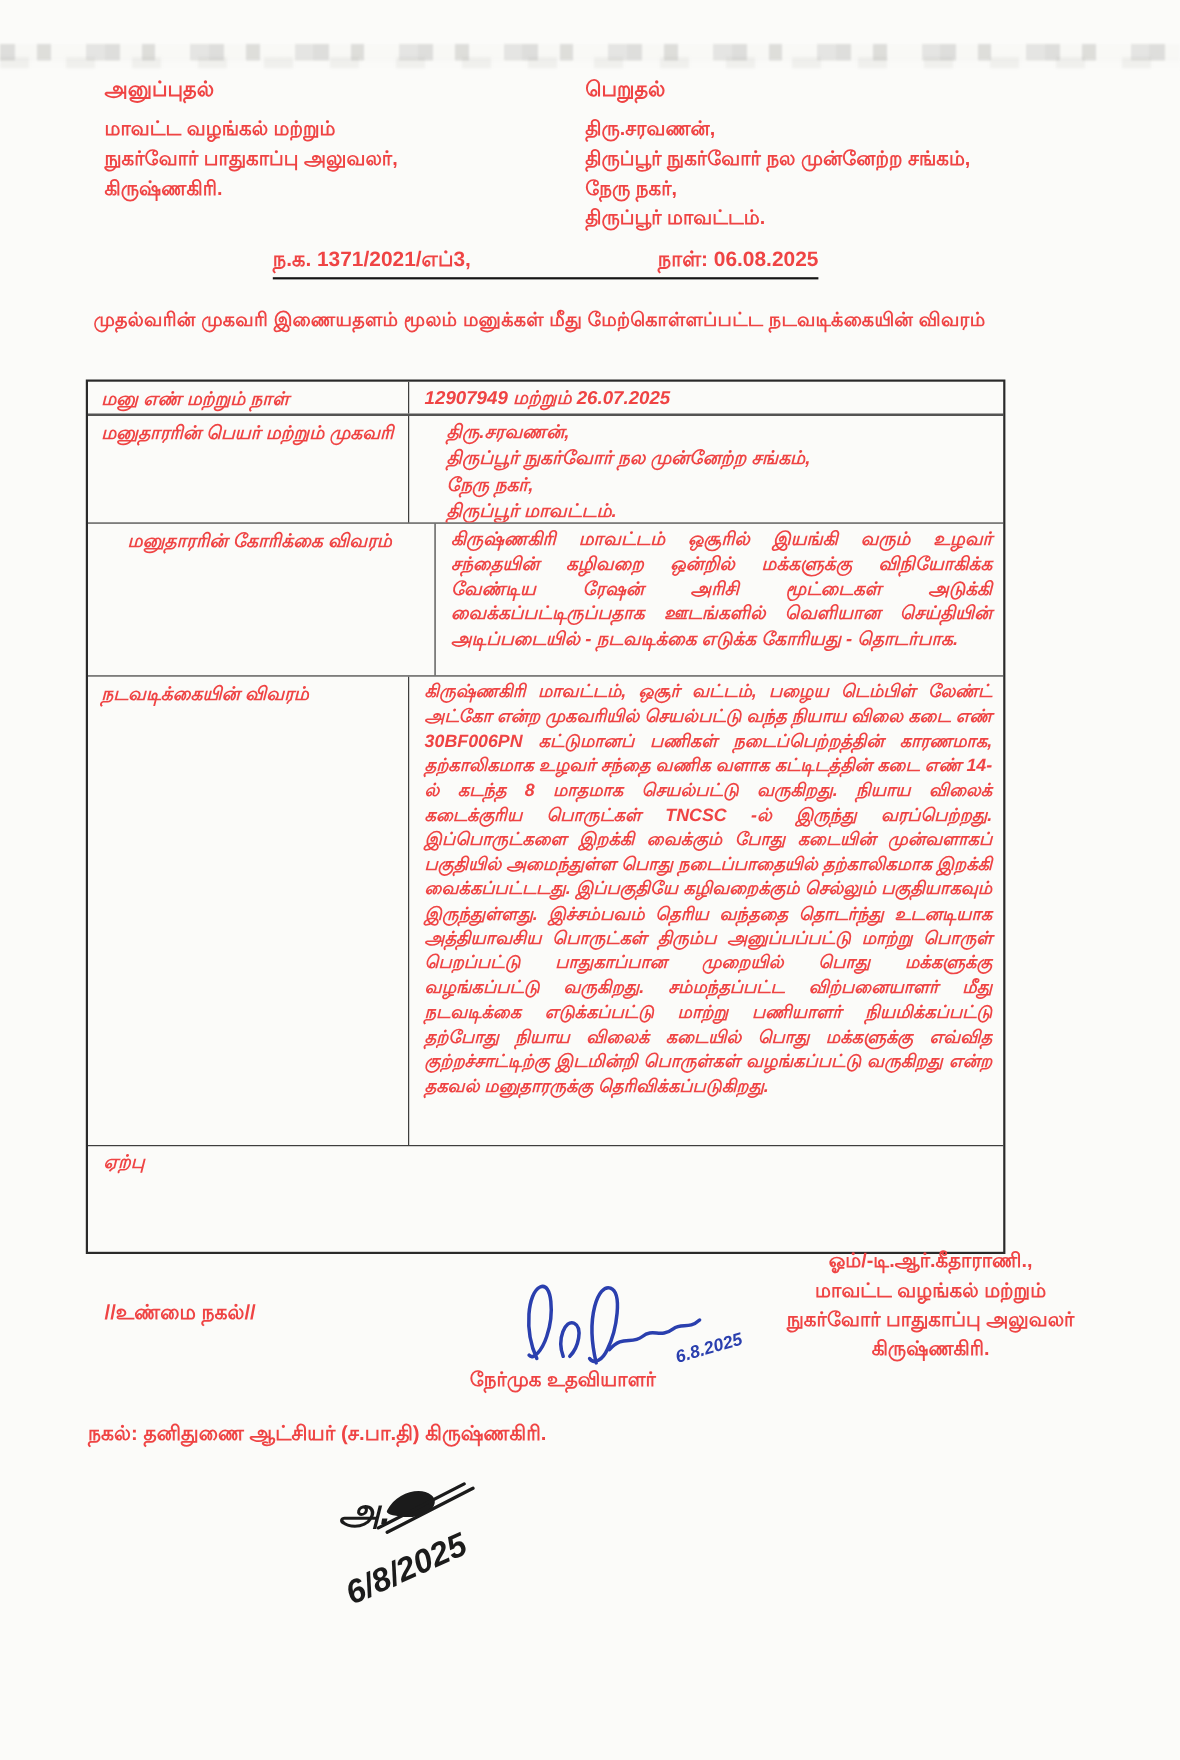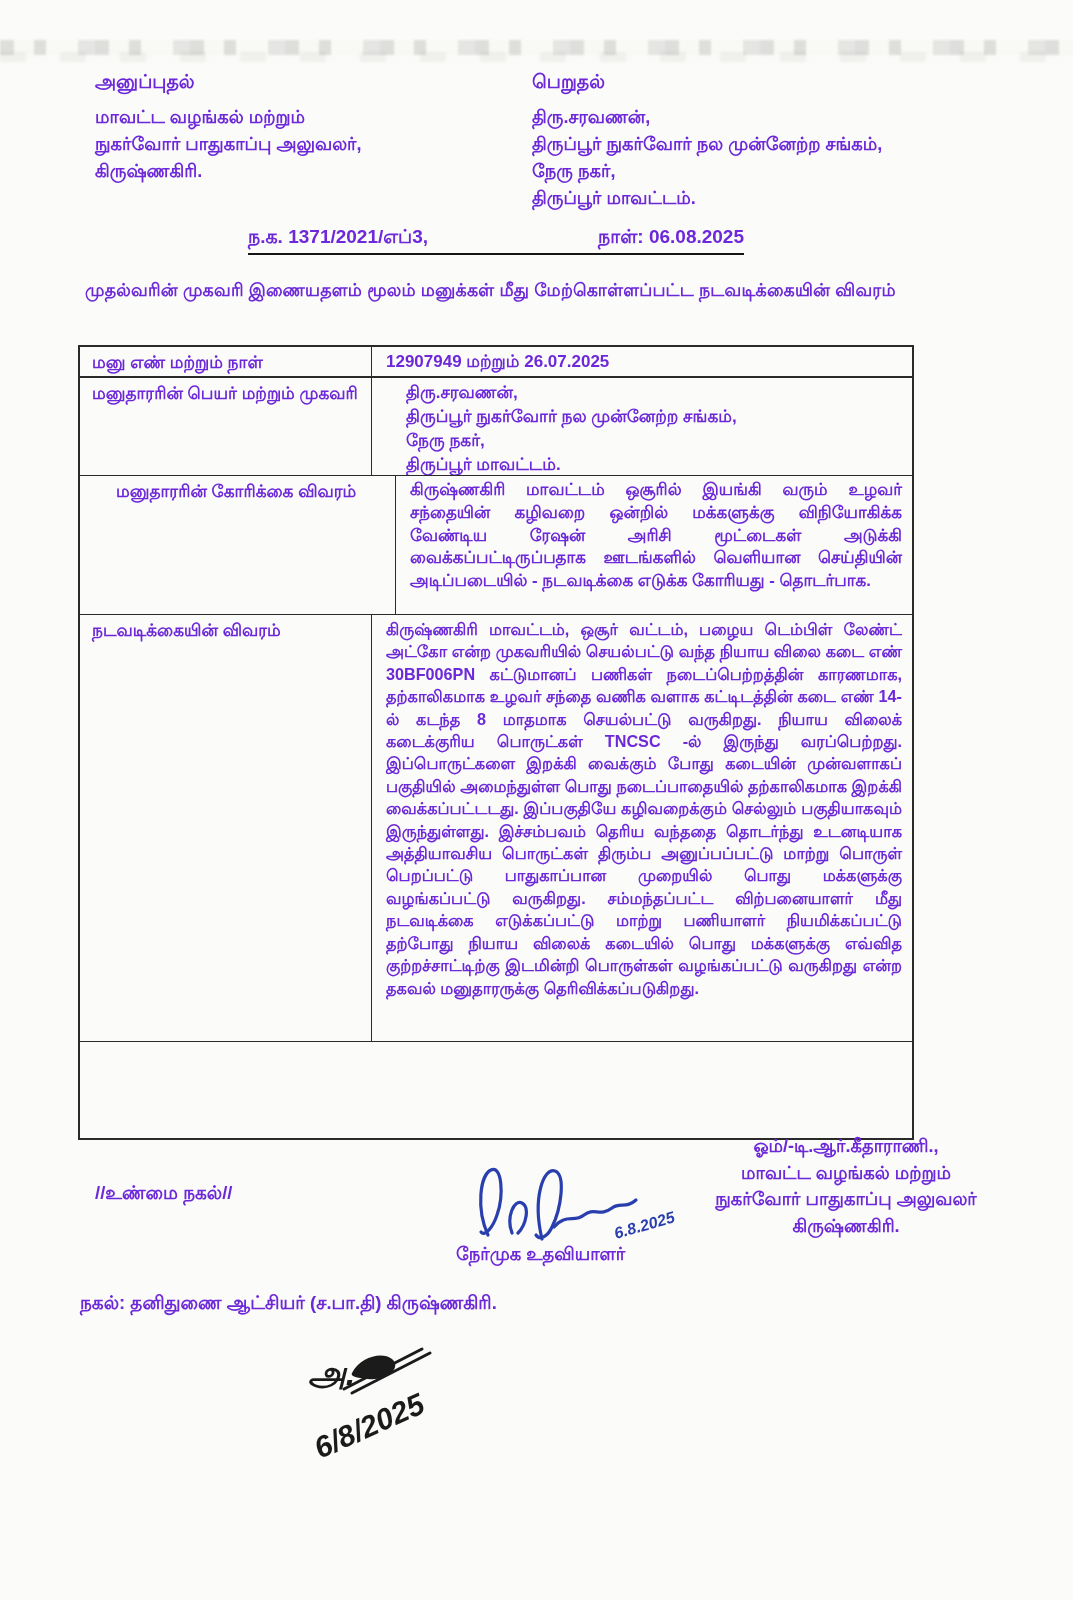--- a/index.html
+++ b/index.html
@@ -2,21 +2,21 @@
 <html><head>
 <meta charset="utf-8">
 <style>
   html,body{margin:0;padding:0;background:#d8d8d4;}
   .page{
     position:relative;
     width:1073px;height:1600px;
     margin:0 auto;
     background:#fbfbf9;
     font-family:"Liberation Sans", sans-serif;
-    color:#6d28d9;
+    color:#ef4444;
     font-weight:bold;
     overflow:hidden;
   }
   .abs{position:absolute;}
   .nowrap{white-space:nowrap;}
   .prelines{white-space:pre-line;}
   
   .scan-noise{
     top:40px;left:0;width:100%;height:15px;
     background:repeating-linear-gradient(90deg,
@@ -40,20 +40,21 @@
     display:flex;justify-content:space-between;
     border-bottom:2.5px solid #151515;
     padding-bottom:3px;font-size:19px;
   }
   .subject{left:85px;top:280px;font-size:17.5px;letter-spacing:.2px;}
   
   .doc-table{
     left:78px;top:345px;width:836px;
     border:2px solid #2a2a2a;
     box-sizing:border-box;
+    font-style:italic;
   }
   .t-row{display:grid;grid-template-columns:292px 1fr;overflow:hidden;}
   .t-row + .t-row{border-top:1.6px solid #2a2a2a;}
   .t-row1{border-bottom:1.4px solid #2a2a2a;}
   .t-label{
     border-right:1.6px solid #2a2a2a;
     padding:3px 10px 3px 12px;
     font-size:17px;line-height:25px;
     text-align:justify;
     box-sizing:border-box;
@@ -68,21 +69,21 @@
   .h-r3{height:138px;padding-left:24px;}
   .h-r4{height:426px;}
   .h-r5{height:96px;}
   .v-r1{line-height:23px;}
   .v-r2{line-height:24px;}
   .v-r3{font-size:16.8px;line-height:22.8px;text-align:justify;}
   .v-r4{font-size:16.2px;line-height:22.4px;text-align:justify;}
   .v-r5{line-height:24px;}
   
   .true-copy{left:95px;top:1182px;font-size:18.5px;}
-  .sign1-title{left:456px;top:1244px;font-size:18px;}
+  .sign1-title{left:427px;top:1244px;font-size:18px;}
   .sign-block{left:700px;top:1133px;width:292px;text-align:center;font-size:18px;line-height:26.5px;}
   .copy-line{left:80px;top:1292px;font-size:18.5px;}
   .sig-blue{left:468px;top:1155px;}
   .sig-black{left:290px;top:1333px;}
 </style>
 </head>
 <body>
 
 <div class="page">
 
@@ -121,20 +122,21 @@
     </div>
     <div class="t-row h-r3">
       <div class="t-label">மனுதாரரின் கோரிக்கை விவரம்</div>
       <div class="t-value v-r3">கிருஷ்ணகிரி மாவட்டம் ஒசூரில் இயங்கி வரும் உழவர் சந்தையின் கழிவறை ஒன்றில் மக்களுக்கு விநியோகிக்க வேண்டிய ரேஷன் அரிசி மூட்டைகள் அடுக்கி வைக்கப்பட்டிருப்பதாக ஊடங்களில் வெளியான செய்தியின் அடிப்படையில் - நடவடிக்கை எடுக்க கோரியது - தொடர்பாக.</div>
     </div>
     <div class="t-row h-r4">
       <div class="t-label">நடவடிக்கையின் விவரம்</div>
       <div class="t-value v-r4">கிருஷ்ணகிரி மாவட்டம், ஒசூர் வட்டம், பழைய டெம்பிள் லேண்ட் அட்கோ என்ற முகவரியில் செயல்பட்டு வந்த நியாய விலை கடை எண் 30BF006PN கட்டுமானப் பணிகள் நடைப்பெற்றத்தின் காரணமாக, தற்காலிகமாக உழவர் சந்தை வணிக வளாக கட்டிடத்தின் கடை எண் 14-ல் கடந்த 8 மாதமாக செயல்பட்டு வருகிறது. நியாய விலைக் கடைக்குரிய பொருட்கள் TNCSC -ல் இருந்து வரப்பெற்றது. இப்பொருட்களை இறக்கி வைக்கும் போது கடையின் முன்வளாகப் பகுதியில் அமைந்துள்ள பொது நடைப்பாதையில் தற்காலிகமாக இறக்கி வைக்கப்பட்டடது. இப்பகுதியே கழிவறைக்கும் செல்லும் பகுதியாகவும் இருந்துள்ளது. இச்சம்பவம் தெரிய வந்ததை தொடர்ந்து உடனடியாக அத்தியாவசிய பொருட்கள் திரும்ப அனுப்பப்பட்டு மாற்று பொருள் பெறப்பட்டு பாதுகாப்பான முறையில் பொது மக்களுக்கு வழங்கப்பட்டு வருகிறது. சம்மந்தப்பட்ட விற்பனையாளர் மீது நடவடிக்கை எடுக்கப்பட்டு மாற்று பணியாளர் நியமிக்கப்பட்டு தற்போது நியாய விலைக் கடையில் பொது மக்களுக்கு எவ்வித குற்றச்சாட்டிற்கு இடமின்றி பொருள்கள் வழங்கப்பட்டு வருகிறது என்ற தகவல் மனுதாரருக்கு தெரிவிக்கப்படுகிறது.</div>
     </div>
     <div class="t-row h-r5">
+      <div class="t-value v-r5">ஏற்பு</div>
     </div>
   </div>
 
   <div class="abs true-copy nowrap">//உண்மை நகல்//</div>
 
   <svg class="abs sig-blue" width="240" height="100" viewBox="0 0 240 100">
     <g stroke="#2a3fae" stroke-width="3.2" fill="none" stroke-linecap="round">
       <path d="M20,80 C8,54 12,20 23,15 C34,10 36,40 29,60 C25,72 17,82 13,77"></path>
       <path d="M44,78 C38,62 46,44 54,48 C62,52 58,70 50,78"></path>
       <path d="M74,84 C64,42 76,12 87,16 C98,20 93,54 84,72 C80,81 72,86 68,80"></path>

